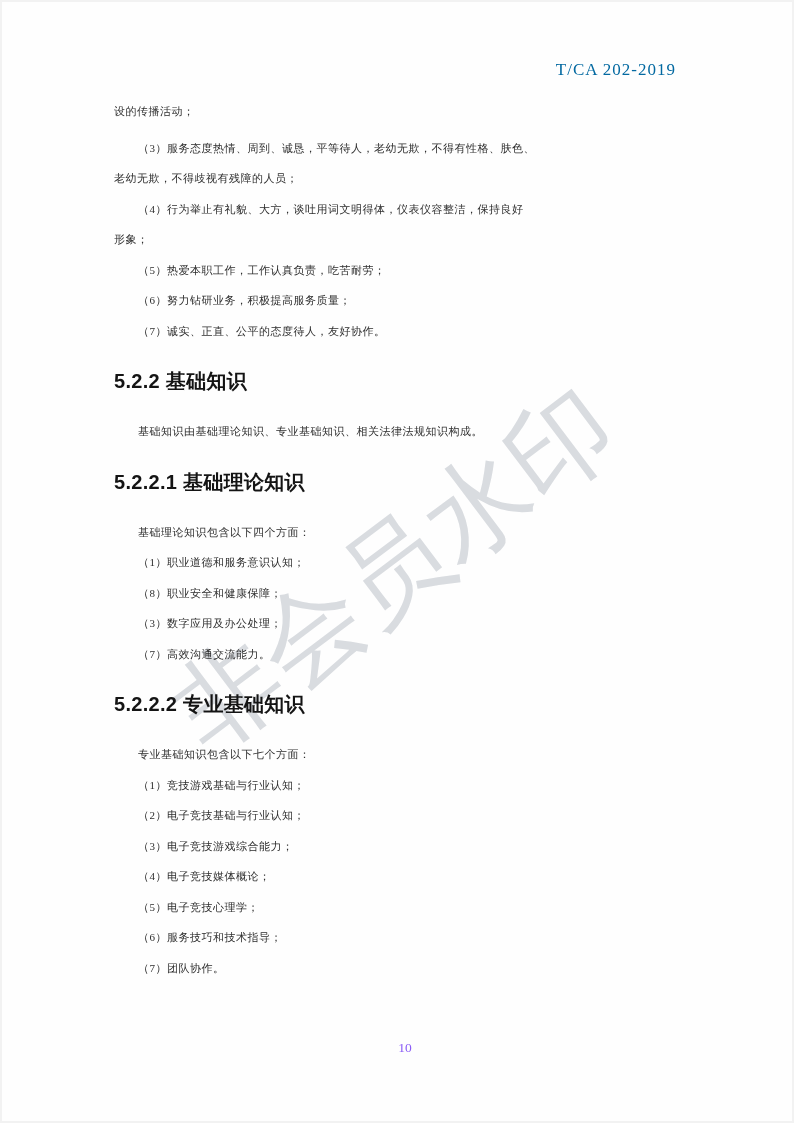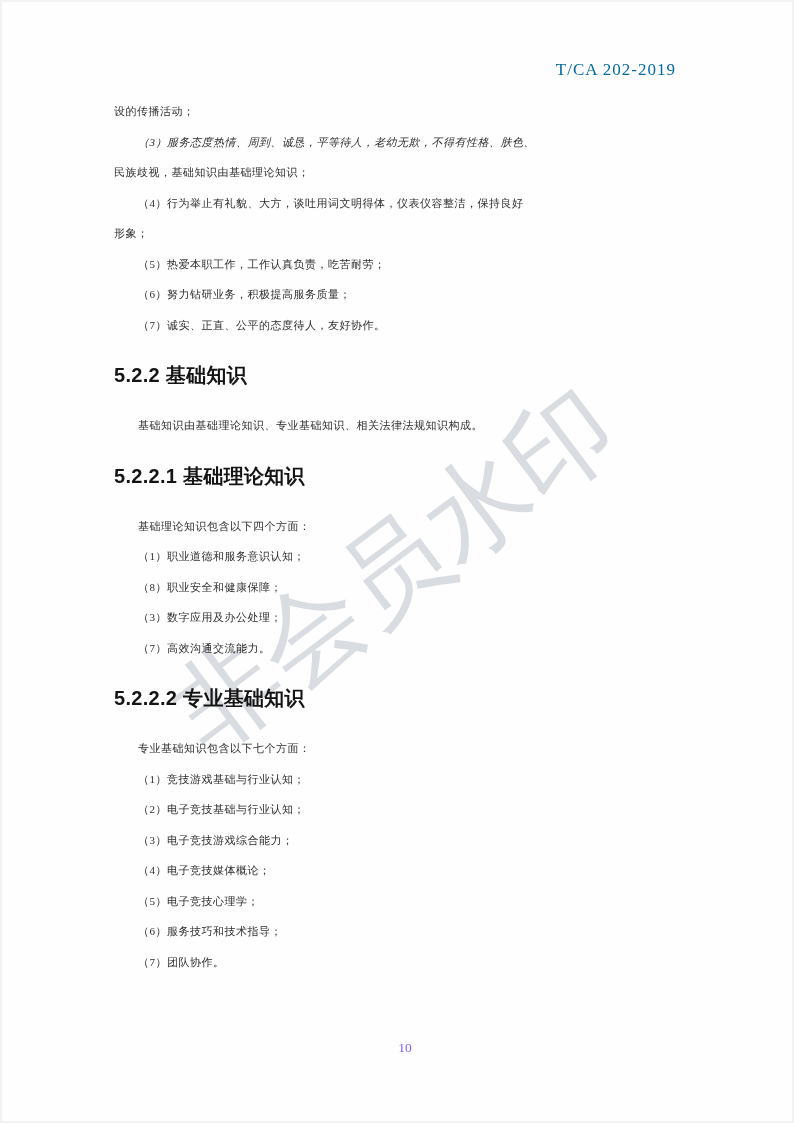--- a/index.html
+++ b/index.html
@@ -52,21 +52,21 @@
   }
   .bodyline {
     font-size: 11px;
     letter-spacing: 0.5px;
     line-height: 30.5px;
     height: 30.5px;
     white-space: nowrap;
     color: #2e2e2e;
   }
   .ind { padding-left: 24px; }
-  .pspace { margin-top: 0; font-style: italic; }
+  .pspace { margin-top: 6px; }
   .heading {
     font-family: "Liberation Sans", "DejaVu Sans", sans-serif;
     font-size: 20px;
     font-weight: bold;
     color: #141414;
     line-height: 31px;
     height: 31px;
     margin: 20px 0 19px 0;
     letter-spacing: 0.3px;
     white-space: nowrap;
@@ -90,21 +90,21 @@
 
   <div class="watermark">非会员水印</div>
 
   <div class="header-code">T/CA 202-2019</div>
 
   <main class="content">
 
     <div class="bodyline">设的传播活动；</div>
 
     <div class="bodyline ind pspace">（3）服务态度热情、周到、诚恳，平等待人，老幼无欺，不得有性格、肤色、</div>
-    <div class="bodyline">民族歧视，基础知识由基础理论知识；</div>
+    <div class="bodyline">老幼无欺，不得歧视有残障的人员；</div>
 
     <div class="bodyline ind">（4）行为举止有礼貌、大方，谈吐用词文明得体，仪表仪容整洁，保持良好</div>
     <div class="bodyline">形象；</div>
 
     <div class="bodyline ind">（5）热爱本职工作，工作认真负责，吃苦耐劳；</div>
     <div class="bodyline ind">（6）努力钻研业务，积极提高服务质量；</div>
     <div class="bodyline ind">（7）诚实、正直、公平的态度待人，友好协作。</div>
 
     <h2 class="heading">5.2.2 基础知识</h2>
 

